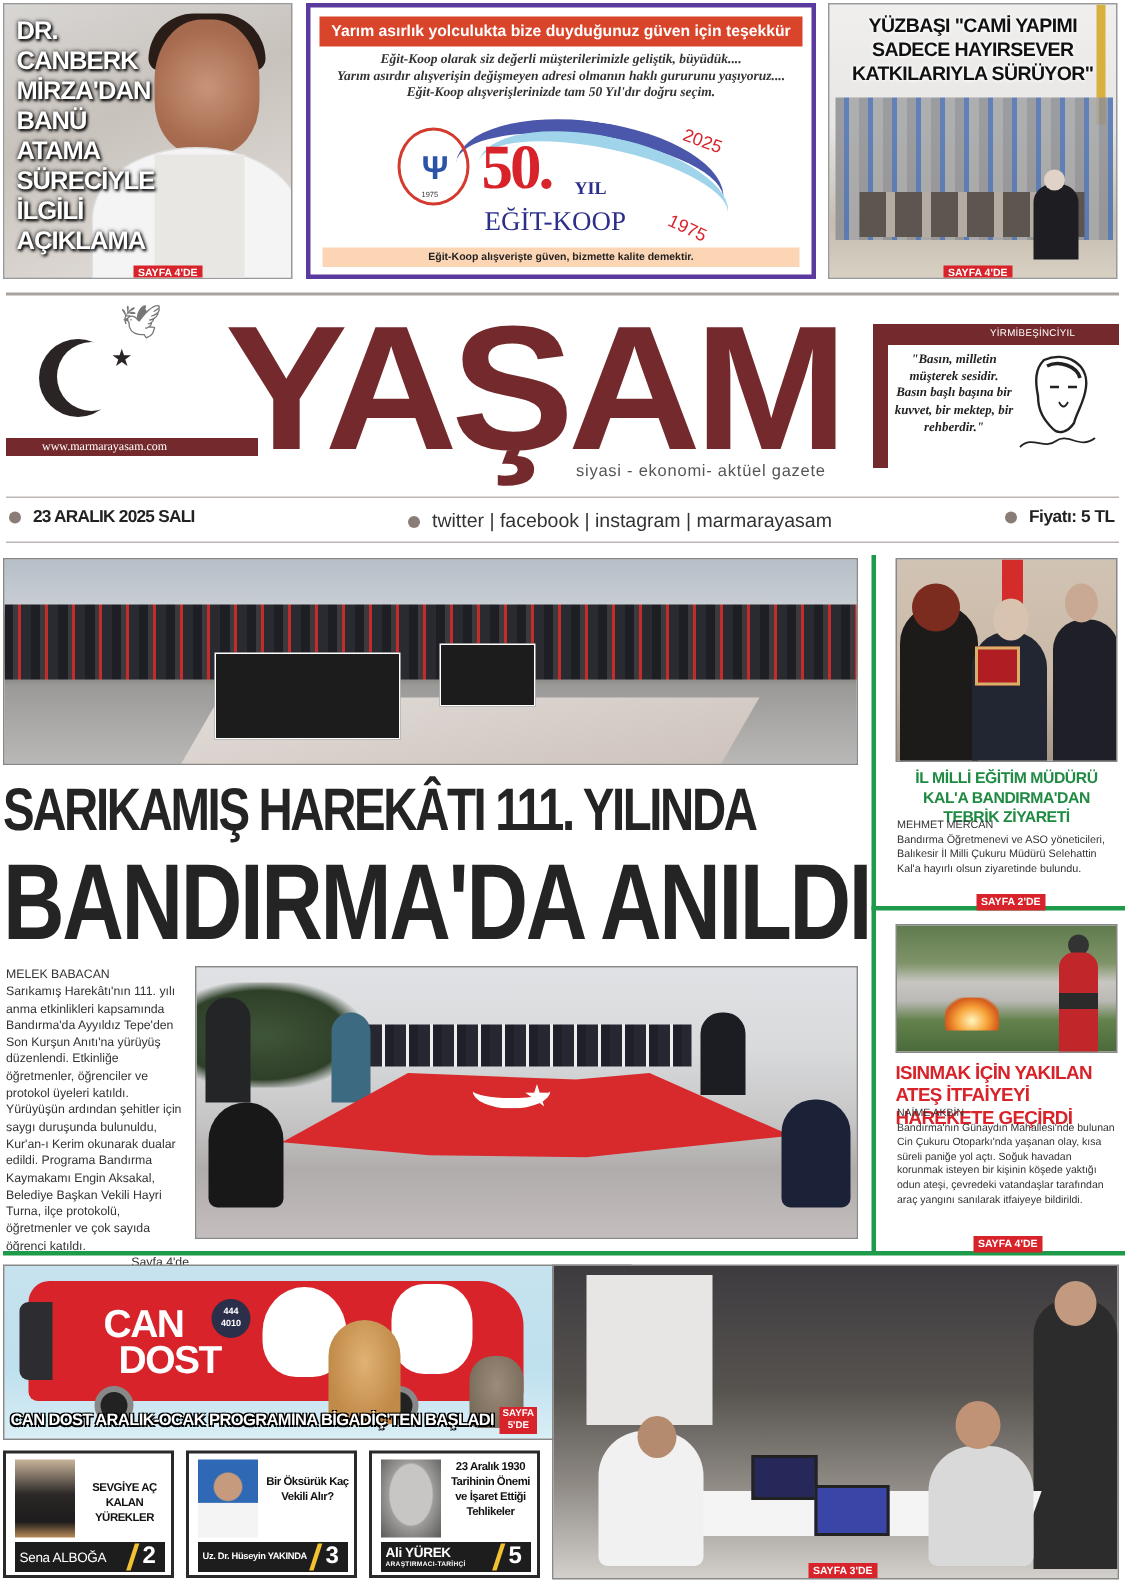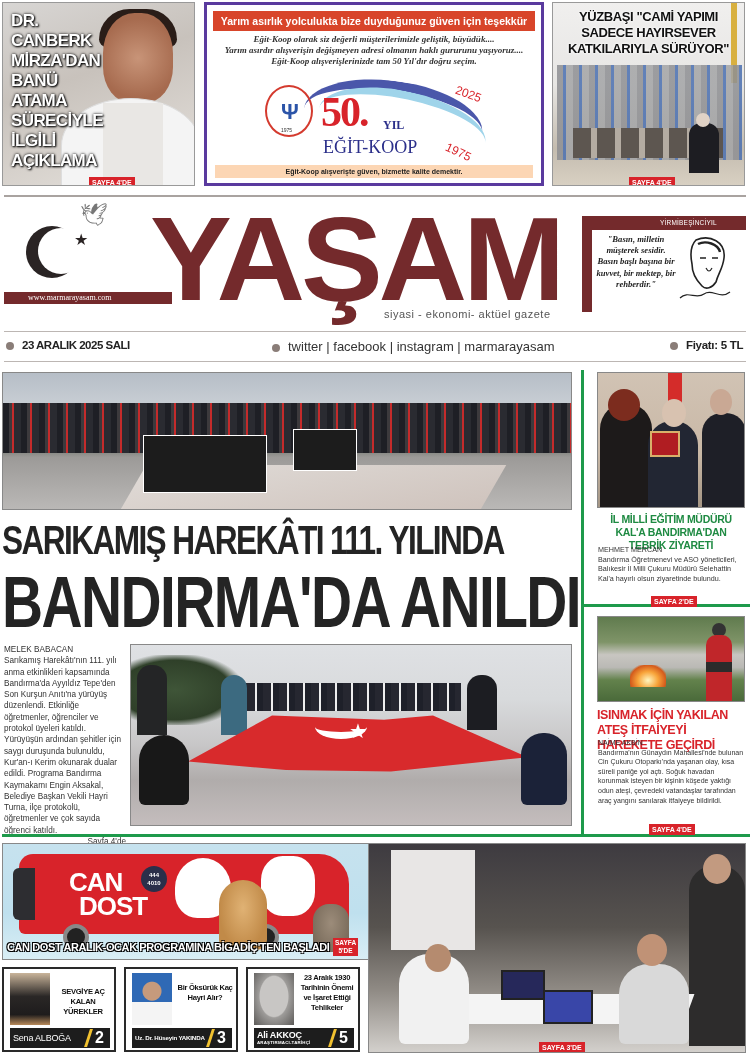--- a/index.html
+++ b/index.html
@@ -335,30 +335,30 @@
   <div class="topic" style="top:18px;">SEVGİYE AÇ KALAN YÜREKLER</div>
   <div class="name-bar">
     <span class="name">Sena ALBOĞA</span>
     <span class="slash"></span>
     <span class="pg">2</span>
   </div>
 </div>
 
 <div class="col-box" style="left:124px;">
   <div class="photo" style="background:radial-gradient(circle at 50% 35%,#c69a7c 0 9px,transparent 10px),linear-gradient(180deg,#2f69b5 0%,#2f69b5 55%,#f4f4f4 56%,#f4f4f4 100%);"></div>
-  <div class="topic" style="top:14px;">Bir Öksürük Kaç Hayri Alır?</div>
+  <div class="topic" style="top:14px;">Bir Öksürük Kaç Vekili Alır?</div>
   <div class="name-bar">
     <span class="name small">Uz. Dr. Hüseyin YAKINDA</span>
     <span class="slash"></span>
     <span class="pg">3</span>
   </div>
 </div>
 
 <div class="col-box" style="left:246px;">
   <div class="photo" style="background:radial-gradient(ellipse at 50% 45%,#c8c6c4 0 14px,#9e9c9a 15px,#5c5a58 100%);"></div>
   <div class="topic" style="top:4px;">23 Aralık 1930 Tarihinin Önemi ve İşaret Ettiği Tehlikeler</div>
   <div class="name-bar">
-    <span class="name two">Ali AKKOÇ</span>
+    <span class="name two">Ali YÜREK</span>
     <span class="role">ARAŞTIRMACI-TARİHÇİ</span>
     <span class="slash"></span>
     <span class="pg">5</span>
   </div>
 </div>
 
 </body></html>

